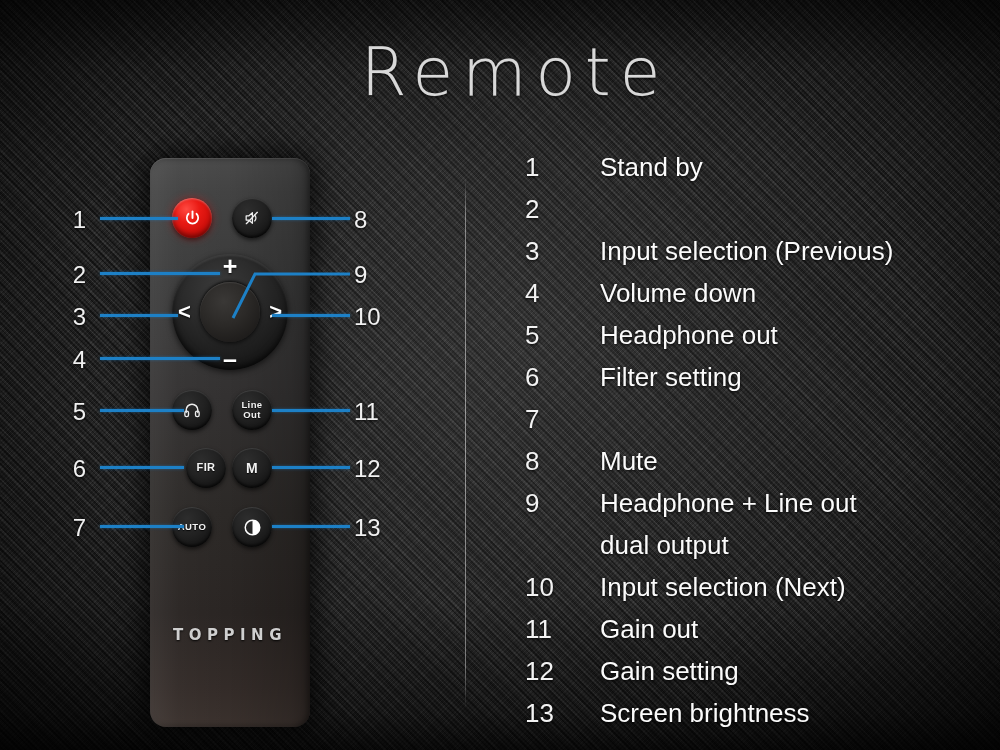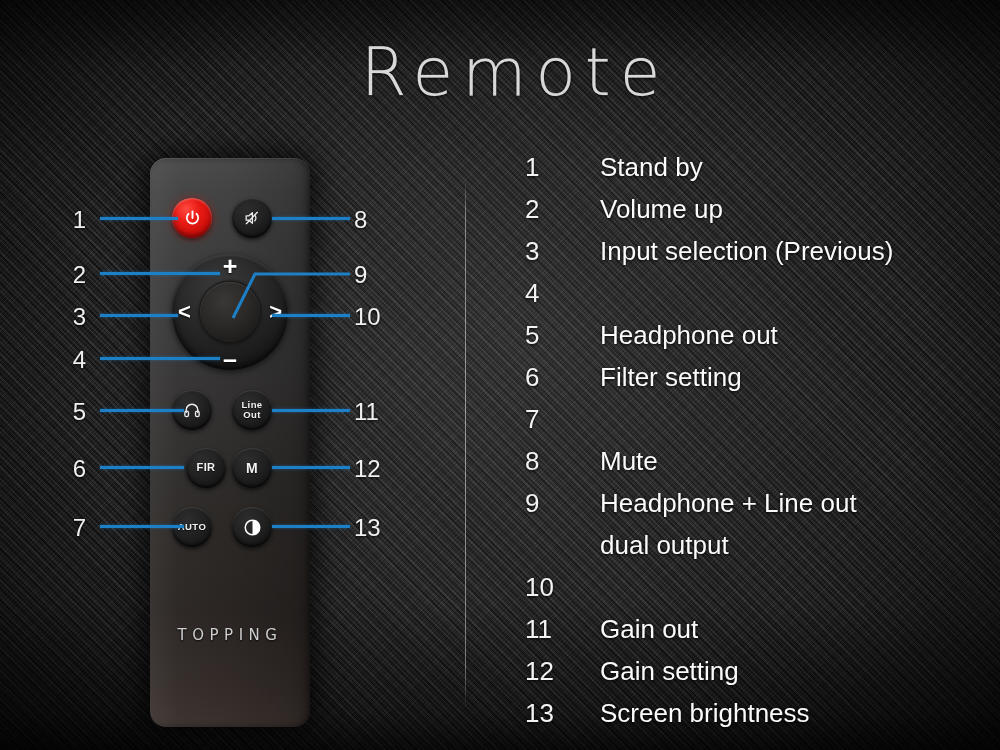--- a/index.html
+++ b/index.html
@@ -164,21 +164,21 @@
   }
   #dp-up   { left:50%; top:-2px;  transform:translateX(-50%); font-size:25px; }
   #dp-down { left:50%; bottom:-4px;transform:translateX(-50%); font-size:25px; }
   #dp-left { left:6px;  top:50%;  transform:translateY(-50%); font-size:22px; }
   #dp-right{ right:6px; top:50%;  transform:translateY(-50%); font-size:22px; }
 
   
   #brand{
     position:absolute; left:0; right:0; top:468px;
     text-align:center;
-    font-size:15px; font-weight:400;
+    font-size:15px; font-weight:700;
     letter-spacing:5.5px;
     color:#cfcfcf;
     font-family:"DejaVu Sans", sans-serif;
     text-shadow:0 1px 2px rgba(0,0,0,.9);
     z-index:3;
   }
 
   
   .callout-num{
     position:absolute;
@@ -351,28 +351,28 @@
   <div id="divider"></div>
 
   <div id="legend">
 
     <div class="legend-row">
       <div class="legend-num">1</div>
       <div class="legend-text">Stand by</div>
     </div>
     <div class="legend-row">
       <div class="legend-num">2</div>
-      <div class="legend-text">Volume up</div>
     </div>
     <div class="legend-row">
       <div class="legend-num">3</div>
       <div class="legend-text">Input selection (Previous)</div>
     </div>
     <div class="legend-row">
       <div class="legend-num">4</div>
+      <div class="legend-text">Volume down</div>
     </div>
     <div class="legend-row">
       <div class="legend-num">5</div>
       <div class="legend-text">Headphone out</div>
     </div>
     <div class="legend-row">
       <div class="legend-num">6</div>
       <div class="legend-text">Filter setting</div>
     </div>
     <div class="legend-row">
@@ -385,20 +385,21 @@
     <div class="legend-row">
       <div class="legend-num">9</div>
       <div class="legend-text">Headphone + Line out</div>
     </div>
     <div class="legend-row legend-cont">
       <div class="legend-num"></div>
       <div class="legend-text">dual output</div>
     </div>
     <div class="legend-row">
       <div class="legend-num">10</div>
+      <div class="legend-text">Input selection (Next)</div>
     </div>
     <div class="legend-row">
       <div class="legend-num">11</div>
       <div class="legend-text">Gain out</div>
     </div>
     <div class="legend-row">
       <div class="legend-num">12</div>
       <div class="legend-text">Gain setting</div>
     </div>
     <div class="legend-row">

